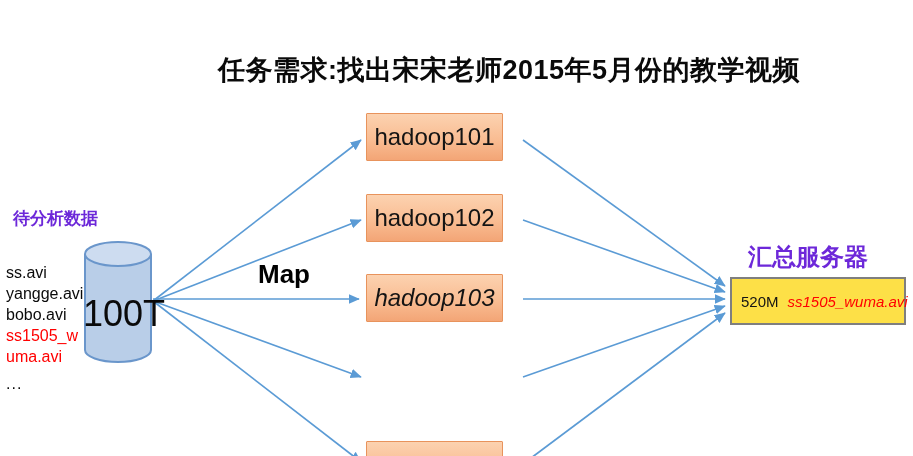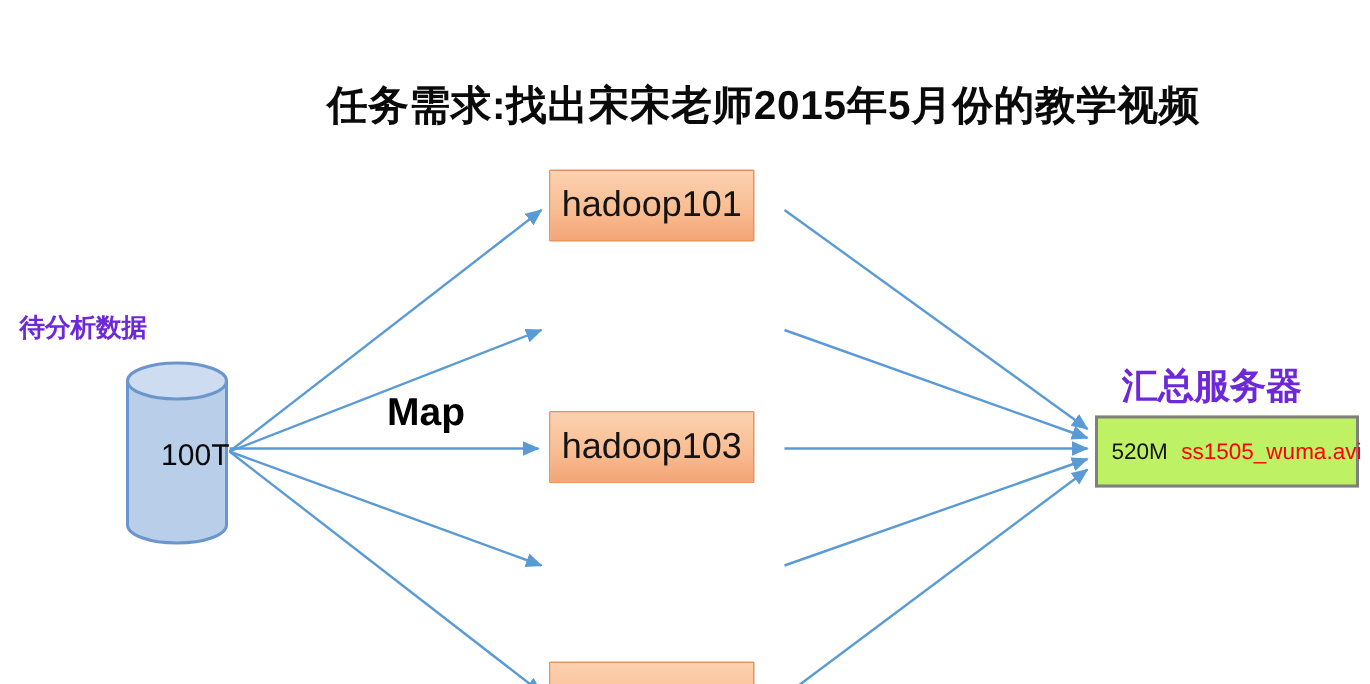--- a/index.html
+++ b/index.html
@@ -12,49 +12,49 @@
     font-size:27px;font-weight:600;color:#0a0a0a;letter-spacing:0.5px;
   }
   .src-heading{
     position:absolute;left:13px;top:163px;font-size:17px;font-weight:bold;color:#6d28d9;
   }
   .file-list{position:absolute;left:6px;top:218px;font-size:16px;line-height:21px;color:#0a0a0a;}
   .file-list .red{color:#ff0000;}
   .file-list .dots{margin-top:6px;letter-spacing:1px;}
   .cyl-svg{position:absolute;left:83px;top:196px;}
   .cyl-label{
-    position:absolute;left:83px;top:249px;width:70px;text-align:right;
-    font-size:20px;color:#0a0a0a;
+    position:absolute;left:83px;top:249px;width:70px;text-align:left;
+    font-size:36px;color:#0a0a0a;
   }
   .stage-label{position:absolute;font-size:26px;font-weight:bold;color:#000;}
   .map-label{left:258px;top:215px;}
   .reduce-label{left:538px;top:221px;}
   .node{
     position:absolute;left:366px;width:137px;height:48px;box-sizing:border-box;
     border:1.5px solid #e8935c;border-radius:1px;
     background:linear-gradient(180deg,#fcd2b0 0%,#f9bd93 55%,#f3a576 100%);
     display:flex;align-items:center;justify-content:center;
     font-size:24px;color:#141414;
   }
   .node-1{top:69px;}
   .node-2{top:150px;}
-  .node-3{top:230px;}
+  .node-3{top:230px;font-style:italic;}
   .node-4{top:310px;}
   .node-5{top:397px;}
   .result-heading{
     position:absolute;left:733px;top:197px;width:150px;text-align:center;
     font-size:24px;font-weight:700;color:#6d28d9;
   }
   .result-box{
     position:absolute;left:730px;top:233px;width:176px;height:48px;box-sizing:border-box;
-    background:#bef264;border:2px solid #7f7f7f;
+    background:#fde047;border:2px solid #7f7f7f;
     display:flex;align-items:center;padding-left:9px;
     font-size:15px;color:#141414;white-space:nowrap;
   }
-  .result-box .red{color:#ff0000;margin-left:9px;}
+  .result-box .red{color:#ff0000;margin-left:9px;font-style:italic;}
   .arrows{position:absolute;left:0;top:0;pointer-events:none;}
   .watermark{
     position:absolute;right:4px;bottom:0;width:84px;height:11px;opacity:.45;
     background-image:radial-gradient(circle,#dcc3c3 1.2px,transparent 1.8px);
     background-size:15px 9px;background-position:2px 4px;
   }
 </style>
 </head>
 <body>
 
@@ -79,33 +79,42 @@
       <line x1="523" y1="255" x2="725" y2="255" marker-end="url(#ah)"></line>
       <line x1="523" y1="333" x2="725" y2="262" marker-end="url(#ah)"></line>
       <line x1="523" y1="420" x2="725" y2="269" marker-end="url(#ah)"></line>
     </g>
   </svg>
 
   <div class="title">任务需求:找出宋宋老师2015年5月份的教学视频</div>
 
   <div class="src-heading">待分析数据</div>
 
+  <div class="file-list">
+    <div>ss.avi</div>
+    <div>yangge.avi</div>
+    <div>bobo.avi</div>
+    <div class="red">ss1505_w</div>
+    <div class="red">uma.avi</div>
+    <div class="dots">...</div>
+  </div>
 
   <svg class="cyl-svg" width="70" height="124" viewBox="0 0 70 124">
     <ellipse cx="35" cy="110" rx="33" ry="12" fill="#b9cee8" stroke="#6a96cb" stroke-width="2"></ellipse>
     <rect x="2" y="14" width="66" height="96" fill="#b9cee8"></rect>
     <line x1="2" y1="14" x2="2" y2="110" stroke="#6a96cb" stroke-width="2"></line>
     <line x1="68" y1="14" x2="68" y2="110" stroke="#6a96cb" stroke-width="2"></line>
     <ellipse cx="35" cy="14" rx="33" ry="12" fill="#cddcf0" stroke="#6a96cb" stroke-width="2"></ellipse>
   </svg>
   <div class="cyl-label">100T</div>
 
   <div class="stage-label map-label">Map</div>
 
   <div class="node node-1">hadoop101</div>
+  <div class="node node-2">hadoop102</div>
   <div class="node node-3">hadoop103</div>
   <div class="node node-5">... ...</div>
 
   <div class="result-heading">汇总服务器</div>
   <div class="result-box">
     <span>520M</span>
     <span class="red">ss1505_wuma.avi</span>
   </div>
 
   <div class="watermark"></div>

